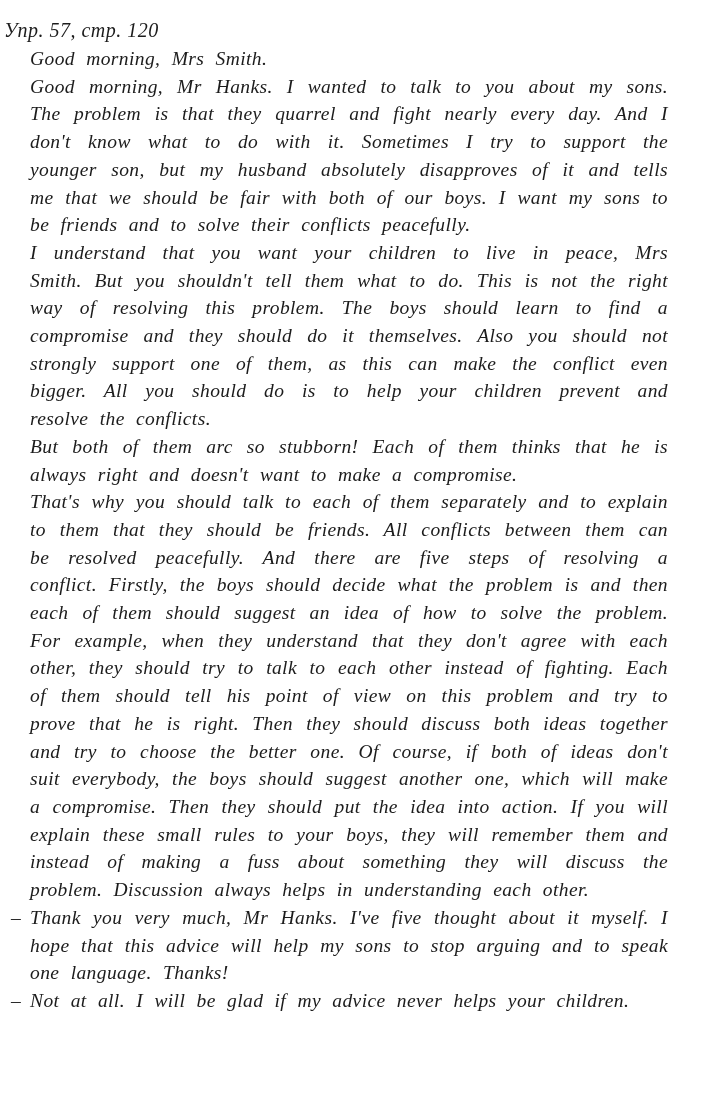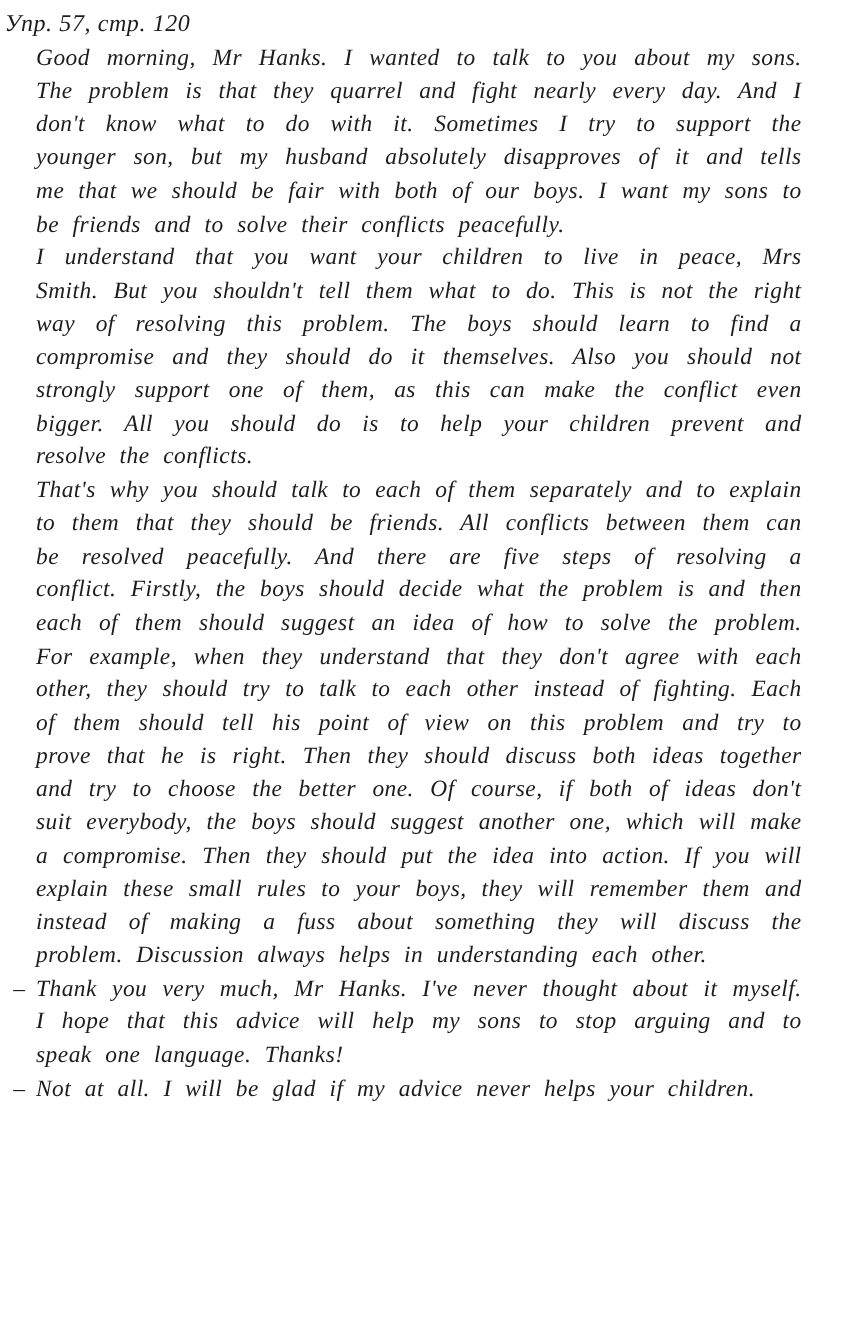--- a/index.html
+++ b/index.html
@@ -7,21 +7,21 @@
     padding: 0;
     background: #ffffff;
   }
   .page {
     position: relative;
     width: 702px;
     height: 1117px;
     background: #ffffff;
     overflow: hidden;
     box-sizing: border-box;
-    padding: 6px 34px 0 4px;
+    padding: 16px 34px 0 4px;
     font-family: "Liberation Serif", "DejaVu Serif", serif;
     font-style: italic;
     color: #1c1c1c;
   }
   .heading {
     font-size: 20px;
     line-height: 28px;
     letter-spacing: 0.5px;
     margin: 0 0 1px 0;
     white-space: nowrap;
@@ -50,37 +50,43 @@
 </style>
 </head>
 <body>
 
 <div class="page">
 
   <div class="heading">Упр. 57, стр. 120</div>
 
   <div class="dialogue">
 
+    <div class="para">
+      <div class="ptext">Good morning, Mrs Smith.</div>
+    </div>
 
     <div class="para">
       <div class="ptext">Good morning, Mr Hanks. I wanted to talk to you about my sons. The problem is that they quarrel and fight nearly every day. And I don't know what to do with it. Sometimes I try to support the younger son, but my husband absolutely disapproves of it and tells me that we should be fair with both of our boys. I want my sons to be friends and to solve their conflicts peacefully.</div>
     </div>
 
     <div class="para">
       <div class="ptext">I understand that you want your children to live in peace, Mrs Smith. But you shouldn't tell them what to do. This is not the right way of resolving this problem. The boys should learn to find a compromise and they should do it themselves. Also you should not strongly support one of them, as this can make the conflict even bigger. All you should do is to help your children prevent and resolve the conflicts.</div>
     </div>
 
+    <div class="para">
+      <div class="ptext">But both of them arc so stubborn! Each of them thinks that he is always right and doesn't want to make a compromise.</div>
+    </div>
 
     <div class="para">
       <div class="ptext">That's why you should talk to each of them separately and to explain to them that they should be friends. All conflicts between them can be resolved peacefully. And there are five steps of resolving a conflict. Firstly, the boys should decide what the problem is and then each of them should suggest an idea of how to solve the problem. For example, when they understand that they don't agree with each other, they should try to talk to each other instead of fighting. Each of them should tell his point of view on this problem and try to prove that he is right. Then they should discuss both ideas together and try to choose the better one. Of course, if both of ideas don't suit everybody, the boys should suggest another one, which will make a compromise. Then they should put the idea into action. If you will explain these small rules to your boys, they will remember them and instead of making a fuss about something they will discuss the problem. Discussion always helps in understanding each other.</div>
     </div>
 
     <div class="para">
       <span class="marker">–</span>
-      <div class="ptext">Thank you very much, Mr Hanks. I've never thought about it myself. I hope that this advice will help my sons to stop arguing and to speak one language. Thanks!</div>
+      <div class="ptext">Thank you very much, Mr Hanks. I've five thought about it myself. I hope that this advice will help my sons to stop arguing and to speak one language. Thanks!</div>
     </div>
 
     <div class="para">
       <span class="marker">–</span>
       <div class="ptext">Not at all. I will be glad if my advice never helps your children.</div>
     </div>
 
   </div>
 </div>
 

